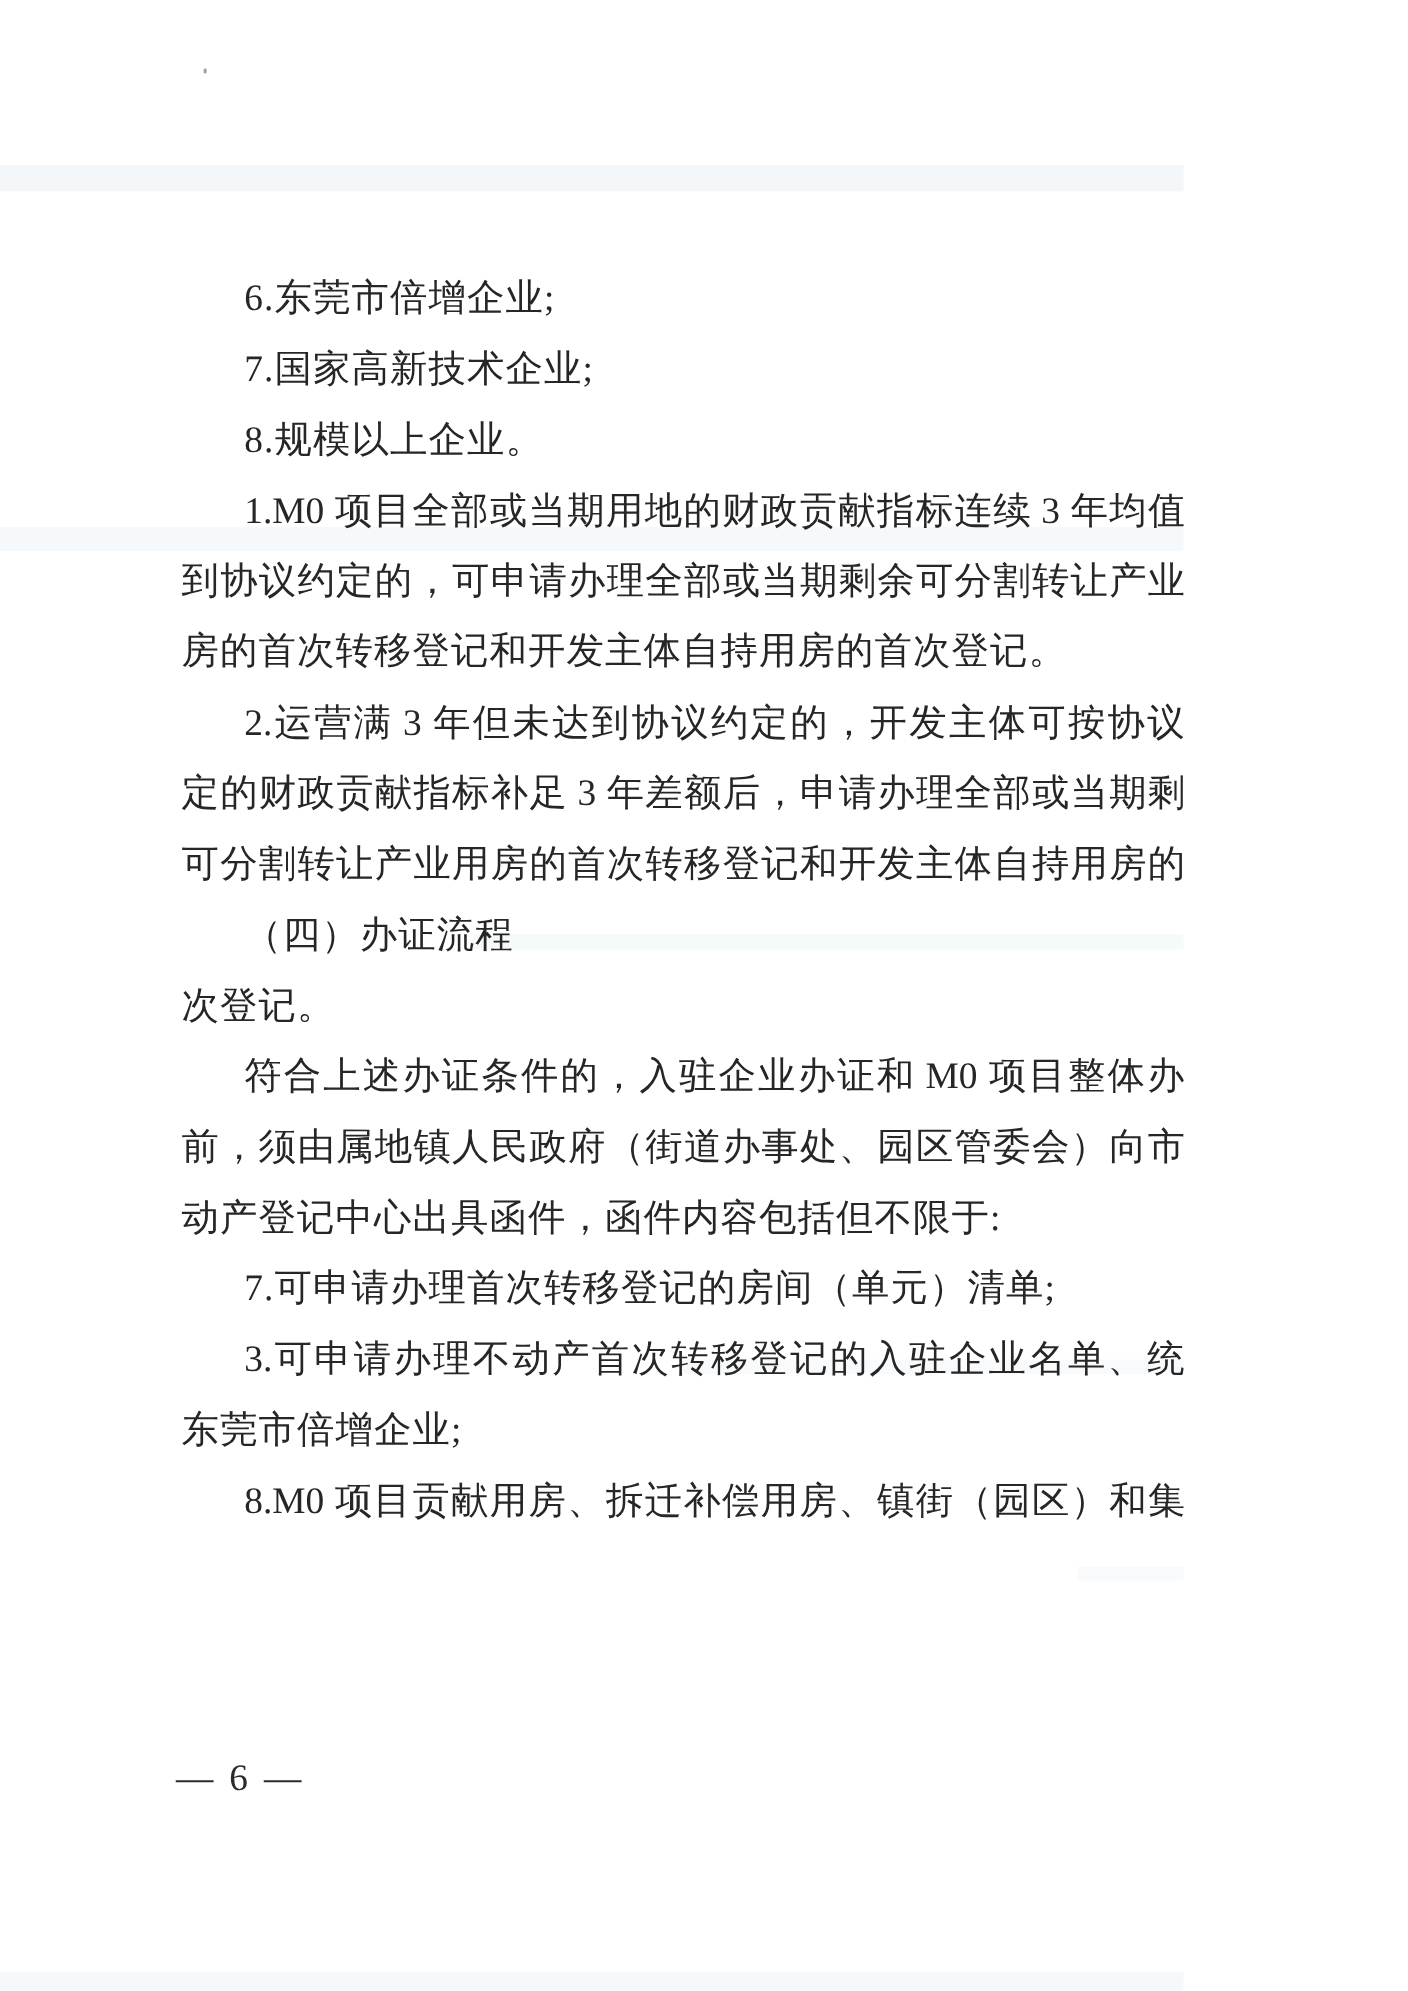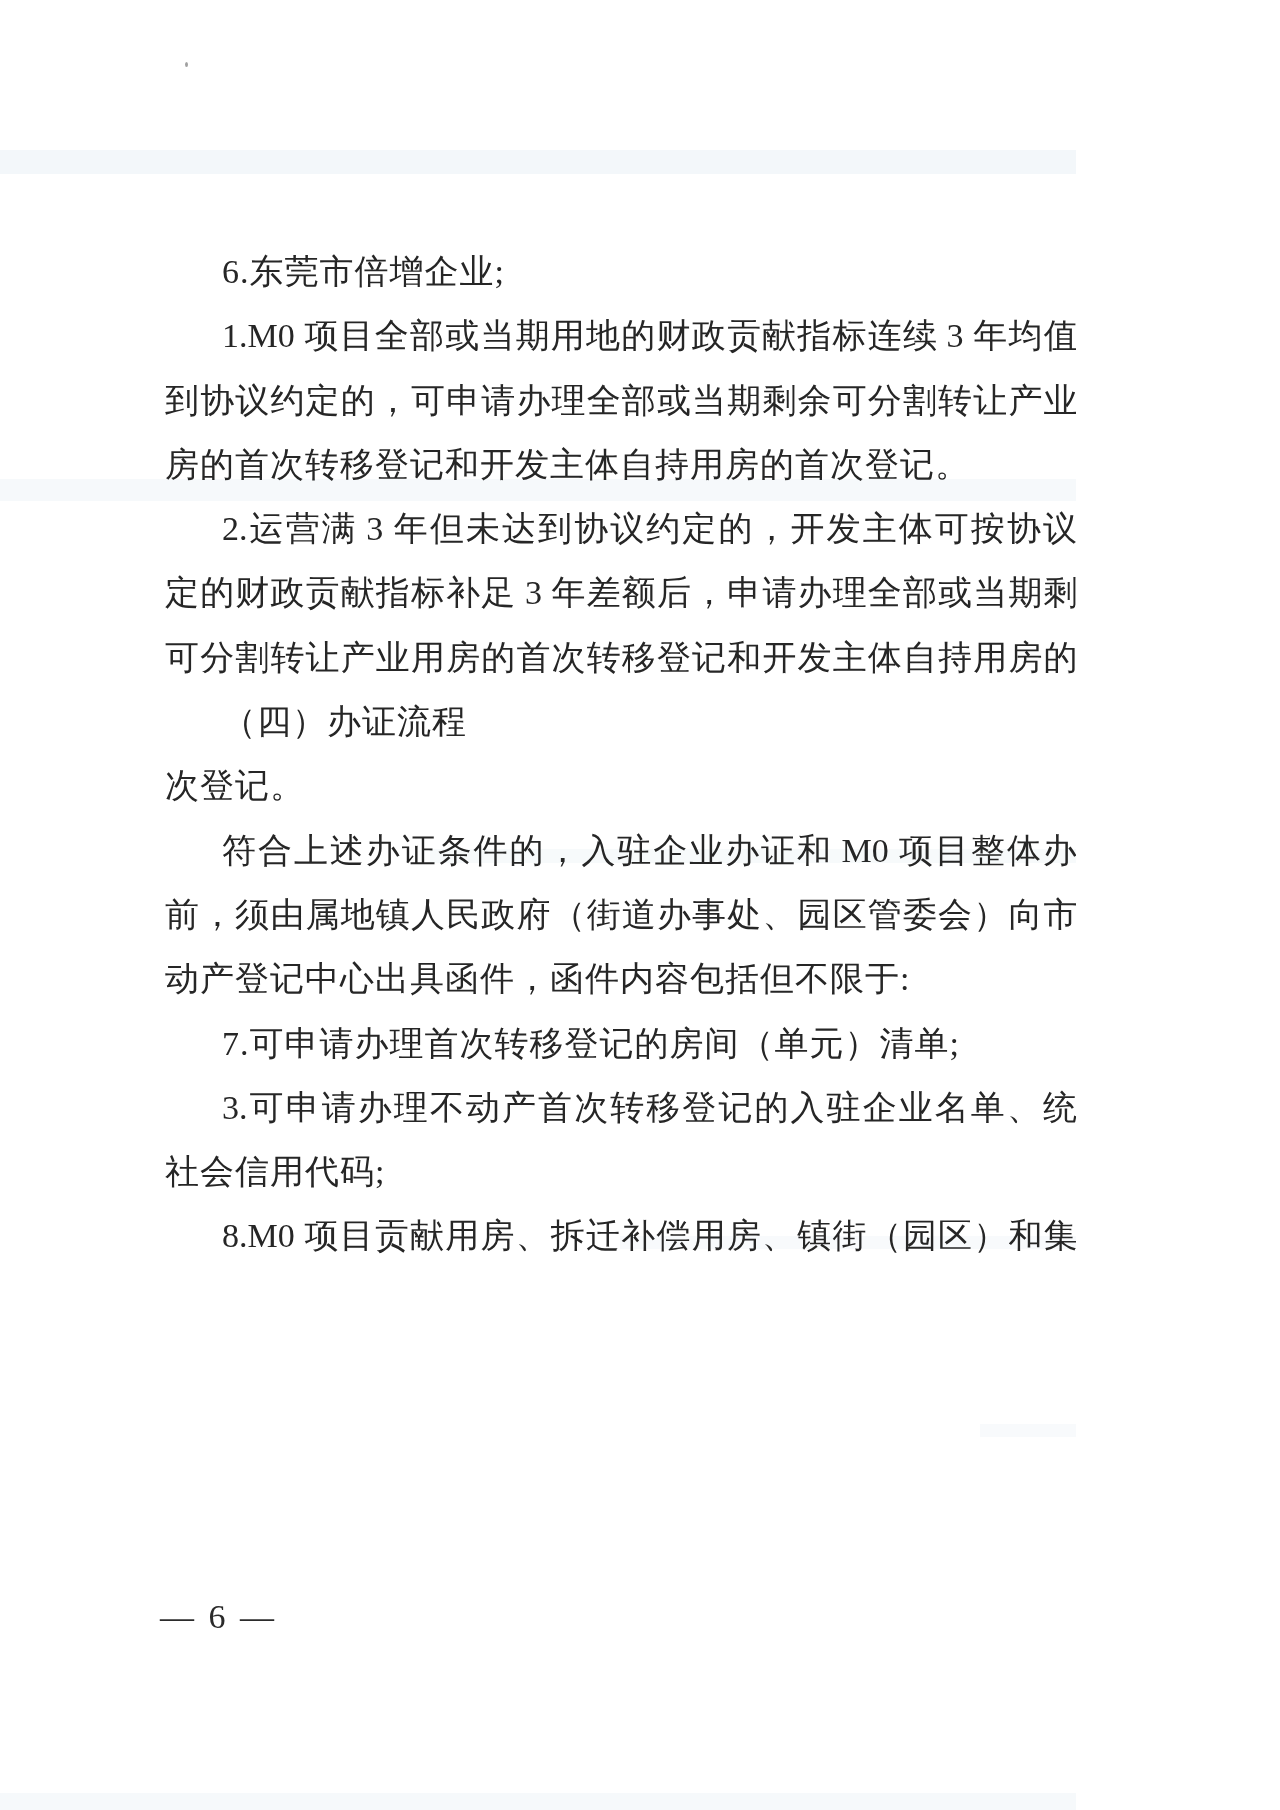--- a/index.html
+++ b/index.html
@@ -72,20 +72,22 @@
   <div class="band band-1"></div>
   <div class="band band-2"></div>
   <div class="band band-3"></div>
   <div class="band band-4"></div>
   <div class="band band-5"></div>
   <div class="band band-6"></div>
   <div class="speck"></div>
 
   <div class="doc-body">
       <div class="line indent">6.东莞市倍增企业;</div>
+      <div class="line indent">7.国家高新技术企业;</div>
+      <div class="line indent">8.规模以上企业。</div>
       <div class="line indent fill">
         <span>1.M0 </span>
         <span>项</span>
         <span>目</span>
         <span>全</span>
         <span>部</span>
         <span>或</span>
         <span>当</span>
         <span>期</span>
         <span>用</span>
@@ -299,21 +301,21 @@
         <span>入</span>
         <span>驻</span>
         <span>企</span>
         <span>业</span>
         <span>名</span>
         <span>单</span>
         <span>、</span>
         <span>统</span>
         <span>一</span>
       </div>
-      <div class="line">社会信用代码;</div>
+      <div class="line">东莞市倍增企业;</div>
       <div class="line indent fill">
         <span>8.M0 </span>
         <span>项</span>
         <span>目</span>
         <span>贡</span>
         <span>献</span>
         <span>用</span>
         <span>房</span>
         <span>、</span>
         <span>拆</span>

